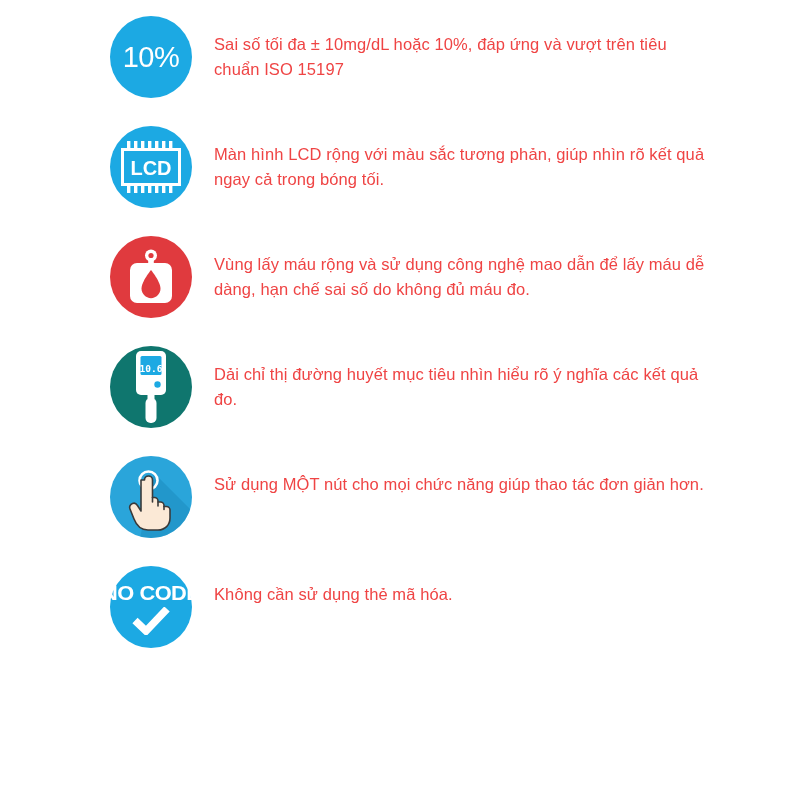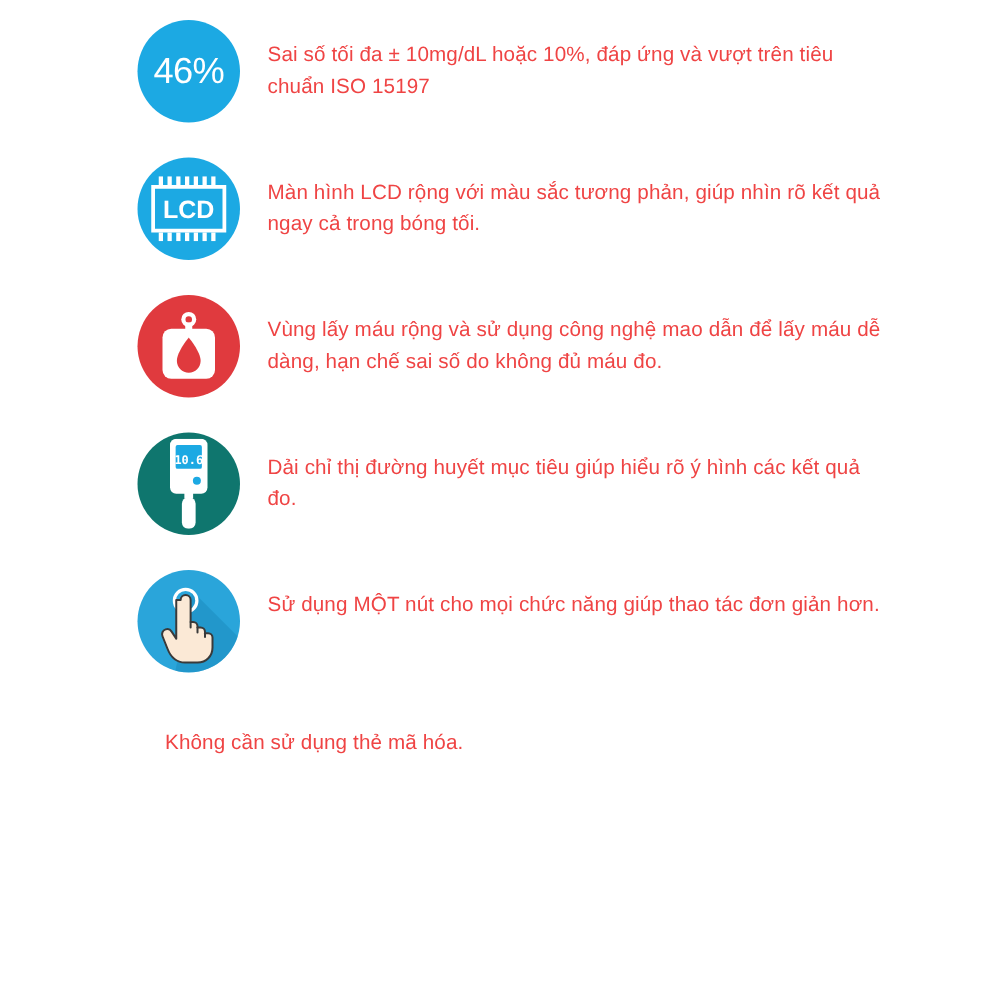--- a/index.html
+++ b/index.html
@@ -103,21 +103,21 @@
   
   .svg-icon { display: block; }
 </style>
 </head>
 <body>
 
 <div class="feature-list">
 
   <div class="feature-row">
     <div class="icon-badge" style="background: rgb(28, 169, 227);">
-      <span class="badge-label label-10">46%</span>
+      <span class="badge-label label-10">10%</span>
     </div>
     <div class="feature-text">Sai số tối đa ± 10mg/dL hoặc 10%, đáp ứng và vượt trên tiêu chuẩn ISO 15197</div>
   </div>
 
   <div class="feature-row">
     <div class="icon-badge" style="background: rgb(28, 169, 227);">
       <svg class="svg-icon" width="64" height="52" viewBox="0 0 64 52">
         <g fill="#ffffff">
           <rect x="8" y="0" width="3.4" height="7"></rect>
           <rect x="15" y="0" width="3.4" height="7"></rect>
@@ -158,21 +158,21 @@
     <div class="icon-badge" style="background: #0f766e; align-items: center;">
       <svg class="svg-icon" width="48" height="72" viewBox="0 0 48 72">
         <rect x="9" y="0" width="30" height="44" rx="5" ry="5" fill="#ffffff"></rect>
         <rect x="13.5" y="5" width="21" height="19" rx="1.5" ry="1.5" fill="#1CA9E3"></rect>
         <text x="24" y="20.5" text-anchor="middle" font-family="'DejaVu Sans Mono', monospace" font-size="9.5" font-weight="700" fill="#ffffff">10.6</text>
         <circle cx="30.5" cy="33.5" r="3.2" fill="#1CA9E3"></circle>
         <rect x="20.5" y="42" width="7" height="6" fill="#ffffff"></rect>
         <rect x="18.5" y="47" width="11" height="25" rx="5" ry="5" fill="#ffffff"></rect>
       </svg>
     </div>
-    <div class="feature-text">Dải chỉ thị đường huyết mục tiêu giúp hiểu rõ ý hình các kết quả đo.</div>
+    <div class="feature-text">Dải chỉ thị đường huyết mục tiêu nhìn hiểu rõ ý nghĩa các kết quả đo.</div>
   </div>
 
   <div class="feature-row">
     <div class="icon-badge dim" style="background: rgb(42, 165, 218);">
       <div class="badge-clip">
         <svg class="svg-icon" width="82" height="82" viewBox="0 0 82 82">
 
           <path d="M44 17 L82 55 L82 82 L30 82 Z" fill="#1B8DC0" opacity="0.55"></path>
 
           <circle cx="38.5" cy="24.5" r="9" fill="none" stroke="#ffffff" stroke-width="2.6"></circle>
@@ -189,17 +189,25 @@
             <path d="M48 50 L48 46" fill="none"></path>
             <path d="M54 53.5 L54 50.5" fill="none"></path>
           </g>
         </svg>
       </div>
     </div>
     <div class="feature-text">Sử dụng MỘT nút cho mọi chức năng giúp thao tác đơn giản hơn.</div>
   </div>
 
   <div class="feature-row">
+    <div class="icon-badge" style="background: rgb(28, 169, 227);">
+      <div class="nocode-wrap">
+        <span class="nocode-text">NO CODE</span>
+        <svg class="svg-icon nocode-check" width="40" height="28" viewBox="0 0 40 28">
+          <path d="M4 13.5 L15 24 L36 2" fill="none" stroke="#ffffff" stroke-width="7.5" stroke-linecap="butt" stroke-linejoin="miter"></path>
+        </svg>
+      </div>
+    </div>
     <div class="feature-text">Không cần sử dụng thẻ mã hóa.</div>
   </div>
 
 
 </div>
 
 </body></html>

